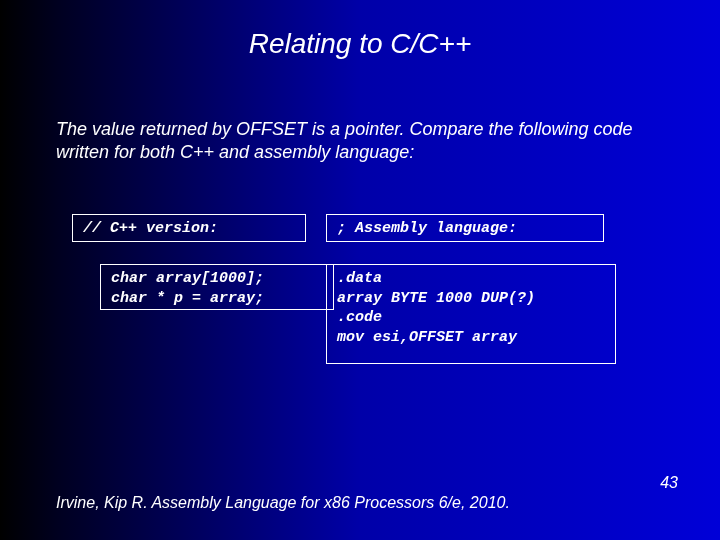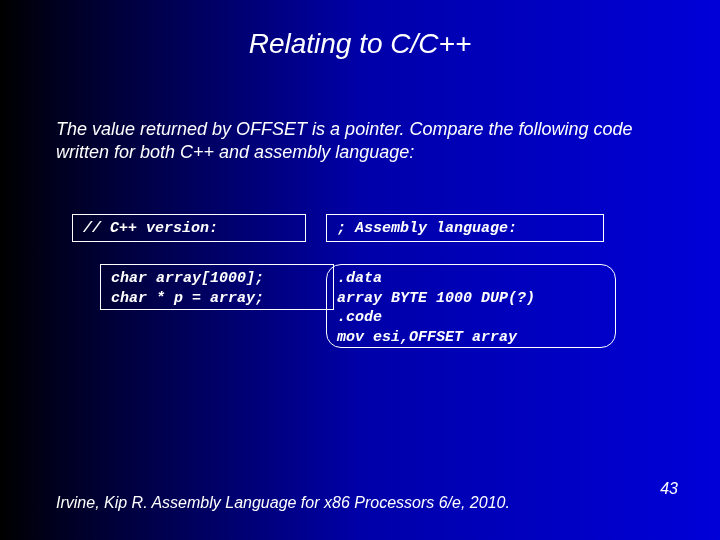--- a/index.html
+++ b/index.html
@@ -46,32 +46,32 @@
     font-weight: bold;
     color: #ffffff;
     padding: 4px 10px;
     box-sizing: border-box;
     white-space: pre;
     line-height: 1.3;
   }
   .box-cpp-header  { top: 214px; left: 72px;  width: 234px; height: 28px; }
   .box-asm-header  { top: 214px; left: 326px; width: 278px; height: 28px; }
   .box-cpp-code    { top: 264px; left: 72px;  width: 234px; height: 46px; margin-left: 28px; }
-  .box-asm-code    { top: 264px; left: 326px; width: 290px; height: 84px; border-radius: 15px; }
+  .box-asm-code    { top: 264px; left: 326px; width: 290px; height: 100px; }
   .footer {
     position: absolute;
     left: 56px;
     bottom: 28px;
     font-size: 16px;
     color: #ffffff;
   }
   .page-num {
     position: absolute;
     right: 42px;
-    bottom: 42px;
+    bottom: 48px;
     font-size: 16px;
     color: #ffffff;
     margin-left: 27px;
   }
 </style>
 </head>
 <body>
 
 <div class="slide">
 

